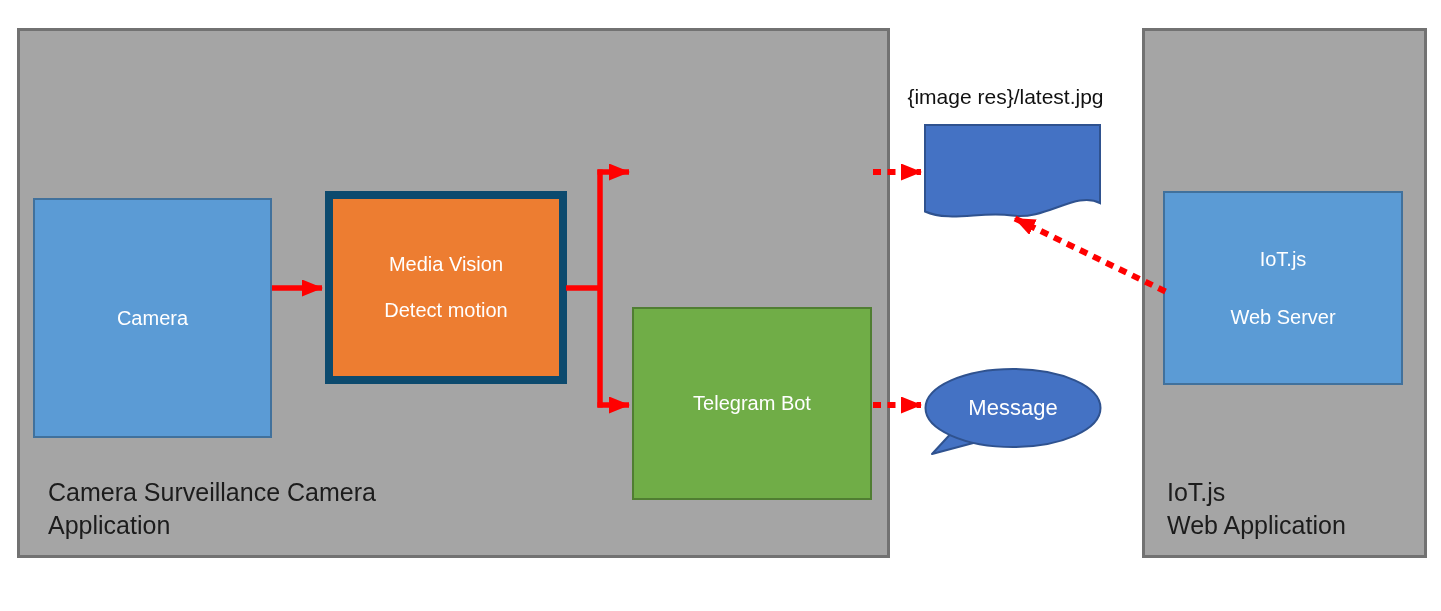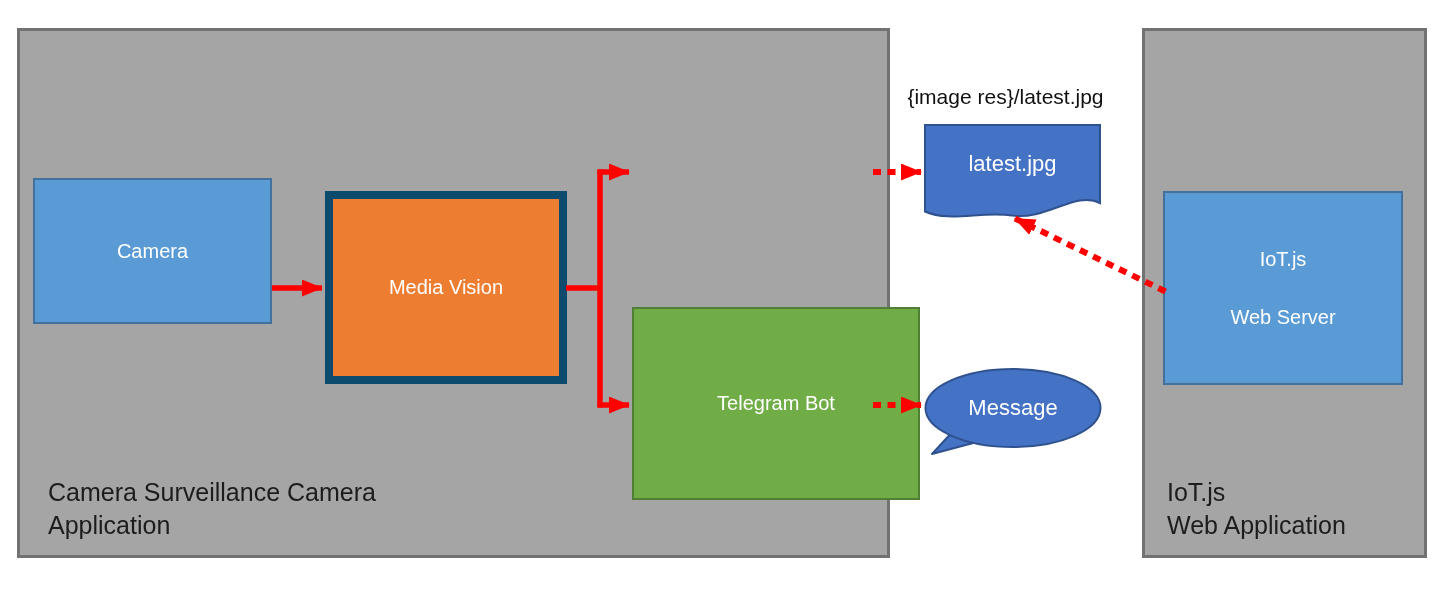--- a/index.html
+++ b/index.html
@@ -64,44 +64,44 @@
 <div id="canvas">
 
   <div class="container" style="left:17px;top:28px;width:873px;height:530px;"></div>
   <div class="container-label" style="left:48px;top:476px;">Camera Surveillance Camera
 Application</div>
 
   <div class="container" style="left:1142px;top:28px;width:285px;height:530px;"></div>
   <div class="container-label" style="left:1167px;top:476px;">IoT.js
 Web Application</div>
 
-  <div class="node blue" style="left:33px;top:178px;width:239px;height:146px;">
+  <div class="node blue" style="left:33px;top:198px;width:239px;height:240px;">
     <div class="t">Camera</div>
   </div>
 
   <div class="node orange" style="left:325px;top:191px;width:242px;height:193px;">
     <div class="t">Media Vision</div>
+    <div class="t">Detect motion</div>
   </div>
 
 
-  <div class="node green" style="left:632px;top:307px;width:288px;height:193px;">
+  <div class="node green" style="left:632px;top:307px;width:240px;height:193px;">
     <div class="t">Telegram Bot</div>
   </div>
 
   <div class="node blue" style="left:1163px;top:191px;width:240px;height:194px;">
     <div class="t">IoT.js</div>
     <div class="t">Web Server</div>
   </div>
 
   <div class="annotation" style="left:893px;top:85px;width:225px;">{image res}/latest.jpg</div>
 
   <svg class="shape-svg" style="left:924px;top:124px;" width="178" height="94" viewBox="0 0 178 94">
     <path d="M1,1 L176,1 L176,79 C152,66.5 122,96.5 88,91.5 C57,87 26,98.5 1,87.5 Z" fill="#4472c4" stroke="#2f528f" stroke-width="2"></path>
   </svg>
-  <div class="shape-label" style="left:924px;top:124px;width:177px;height:80px;">latest.jpg</div>
 
   <svg class="shape-svg" style="left:924px;top:368px;" width="179" height="92" viewBox="0 0 179 92">
     <path d="M32,60 L8,86 L68,70 Z" fill="#4472c4" stroke="#2f528f" stroke-width="2" stroke-linejoin="round"></path>
     <ellipse cx="89" cy="40" rx="87.5" ry="39" fill="#4472c4" stroke="#2f528f" stroke-width="2"></ellipse>
   </svg>
   <div class="shape-label" style="left:924px;top:368px;width:178px;height:80px;">Message</div>
 
   <svg id="arrow-overlay" width="1441" height="611" viewBox="0 0 1441 611">
     <defs>
       <marker id="ah" markerUnits="userSpaceOnUse" markerWidth="21" markerHeight="17" refX="20" refY="8.5" orient="auto">

